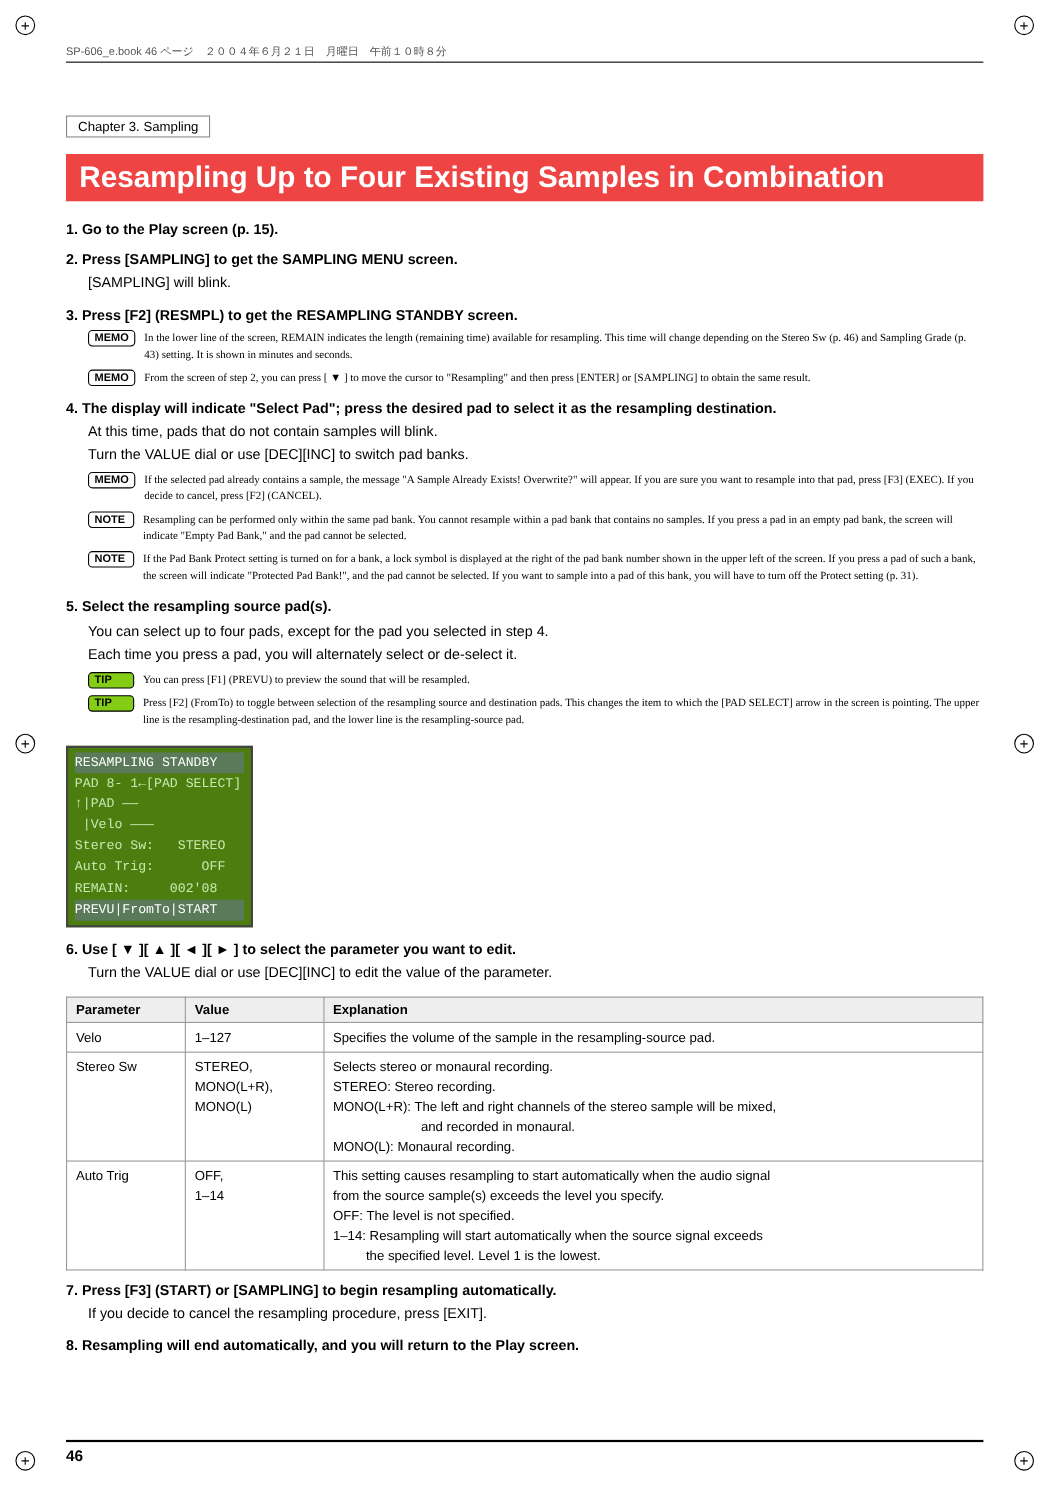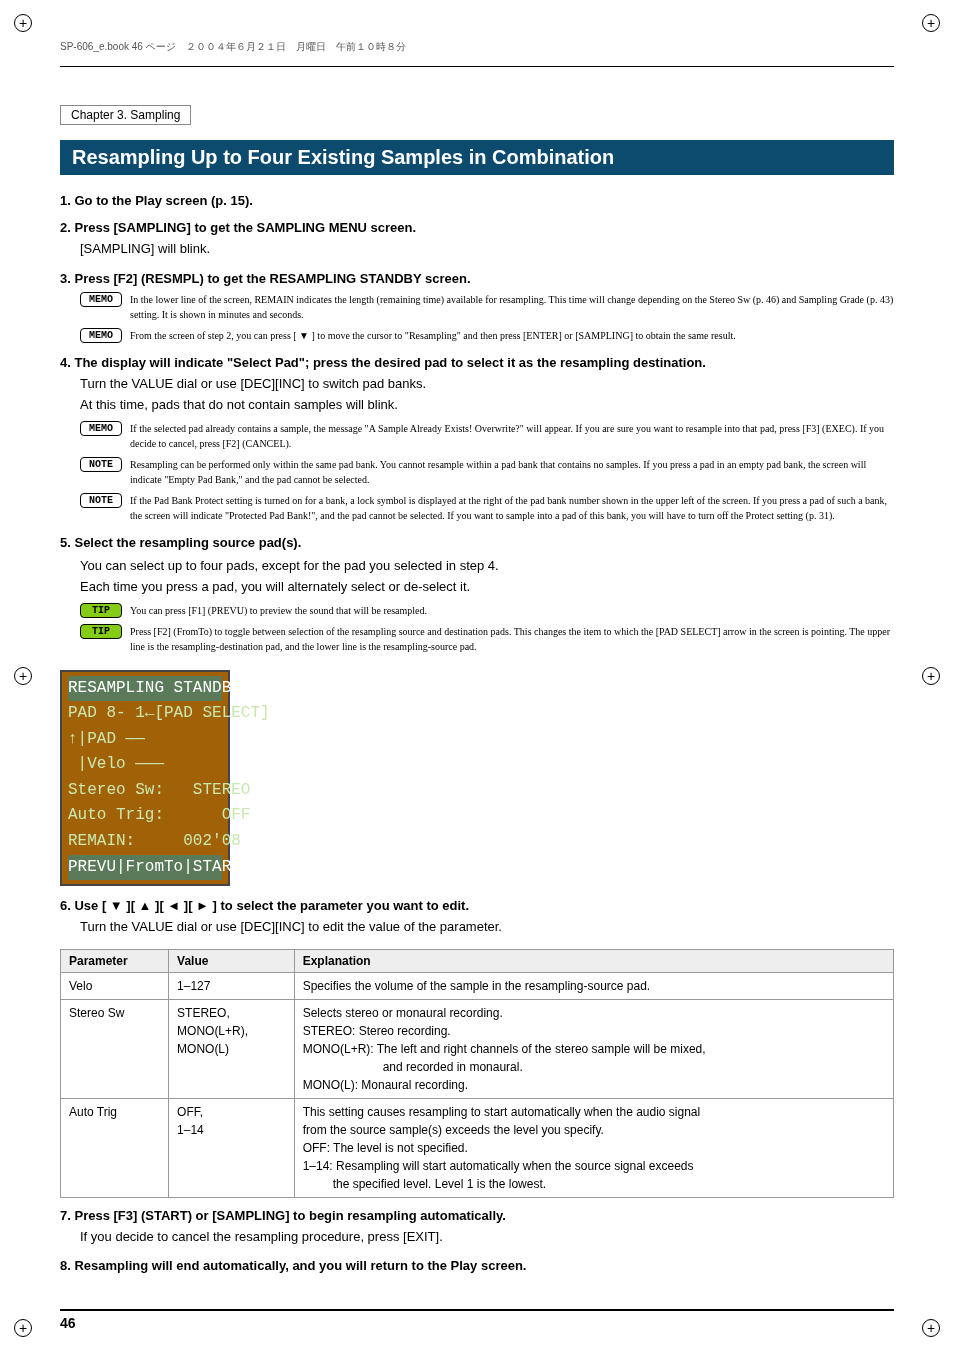--- a/index.html
+++ b/index.html
@@ -36,21 +36,21 @@
 
     
     .page-header {
       position: absolute;
       top: 40px;
       left: 60px;
       right: 60px;
       font-size: 10px;
       color: #555;
       border-bottom: 1px solid #000;
-      padding-bottom: 12px;
+      padding-bottom: 2px;
       display: flex;
       justify-content: space-between;
     }
 
     
     .chapter-box {
       position: absolute;
       top: 105px;
       left: 60px;
       border: 1px solid #888;
@@ -62,23 +62,23 @@
     .main-content {
       position: absolute;
       top: 140px;
       left: 60px;
       right: 60px;
       bottom: 60px;
     }
 
     
     .section-title {
-      font-size: 20px;
-      font-weight: bold;
-      background: #0c4a6e;
+      font-size: 27px;
+      font-weight: bold;
+      background: #ef4444;
       color: #fff;
       padding: 6px 12px;
       margin-bottom: 18px;
     }
 
     
     .step {
       margin-bottom: 12px;
       padding-left: 0;
     }
@@ -104,23 +104,22 @@
     }
     .badge {
       display: inline-block;
       border: 1.5px solid #000;
       border-radius: 4px;
       padding: 1px 5px;
       font-size: 10px;
       font-weight: bold;
       white-space: nowrap;
       min-width: 42px;
-      text-align: center;
+      text-align: left;
       flex-shrink: 0;
-      font-family: Liberation Mono, monospace;
     }
     .badge-memo { background: #fff; }
     .badge-note { background: #fff; }
     .badge-tip { background: #84cc16; }
     .note-text {
       font-size: 10px;
       line-height: 1.5;
       flex: 1;
       font-family: Liberation Serif, serif;
     }
@@ -135,25 +134,25 @@
     .step5-left {
       flex: 1;
     }
     .step5-right {
       width: 170px;
       flex-shrink: 0;
     }
 
     
     .lcd-screen {
-      background: #a16207;
+      background: #4d7c0f;
       border: 2px solid #444;
       padding: 4px 6px;
       font-family: 'Courier New', monospace;
-      font-size: 16px;
+      font-size: 12px;
       color: #c8e8b0;
       line-height: 1.6;
       width: 170px;
     }
     .lcd-line {
       white-space: pre;
     }
     .lcd-highlight {
       background: #5a7a5a;
       color: #fff;
@@ -259,22 +258,22 @@
       <span class="note-text">From the screen of step 2, you can press [ ▼ ] to move the cursor to "Resampling" and then press [ENTER] or [SAMPLING] to obtain the same result.</span>
     </div>
   </div>
 
   <div class="step">
     <div class="step-header">
       <span class="step-number">4.</span>
       <span>The display will indicate "Select Pad"; press the desired pad to select it as the resampling destination.</span>
     </div>
     <div class="step-body">
+      <p>At this time, pads that do not contain samples will blink.</p>
       <p>Turn the VALUE dial or use [DEC][INC] to switch pad banks.</p>
-      <p>At this time, pads that do not contain samples will blink.</p>
     </div>
     <div class="note-row">
       <span class="badge badge-memo">MEMO</span>
       <span class="note-text">If the selected pad already contains a sample, the message "A Sample Already Exists! Overwrite?" will appear. If you are sure you want to resample into that pad, press [F3] (EXEC). If you decide to cancel, press [F2] (CANCEL).</span>
     </div>
     <div class="note-row">
       <span class="badge badge-note">NOTE</span>
       <span class="note-text">Resampling can be performed only within the same pad bank. You cannot resample within a pad bank that contains no samples. If you press a pad in an empty pad bank, the screen will indicate "Empty Pad Bank," and the pad cannot be selected.</span>
     </div>
     <div class="note-row">

